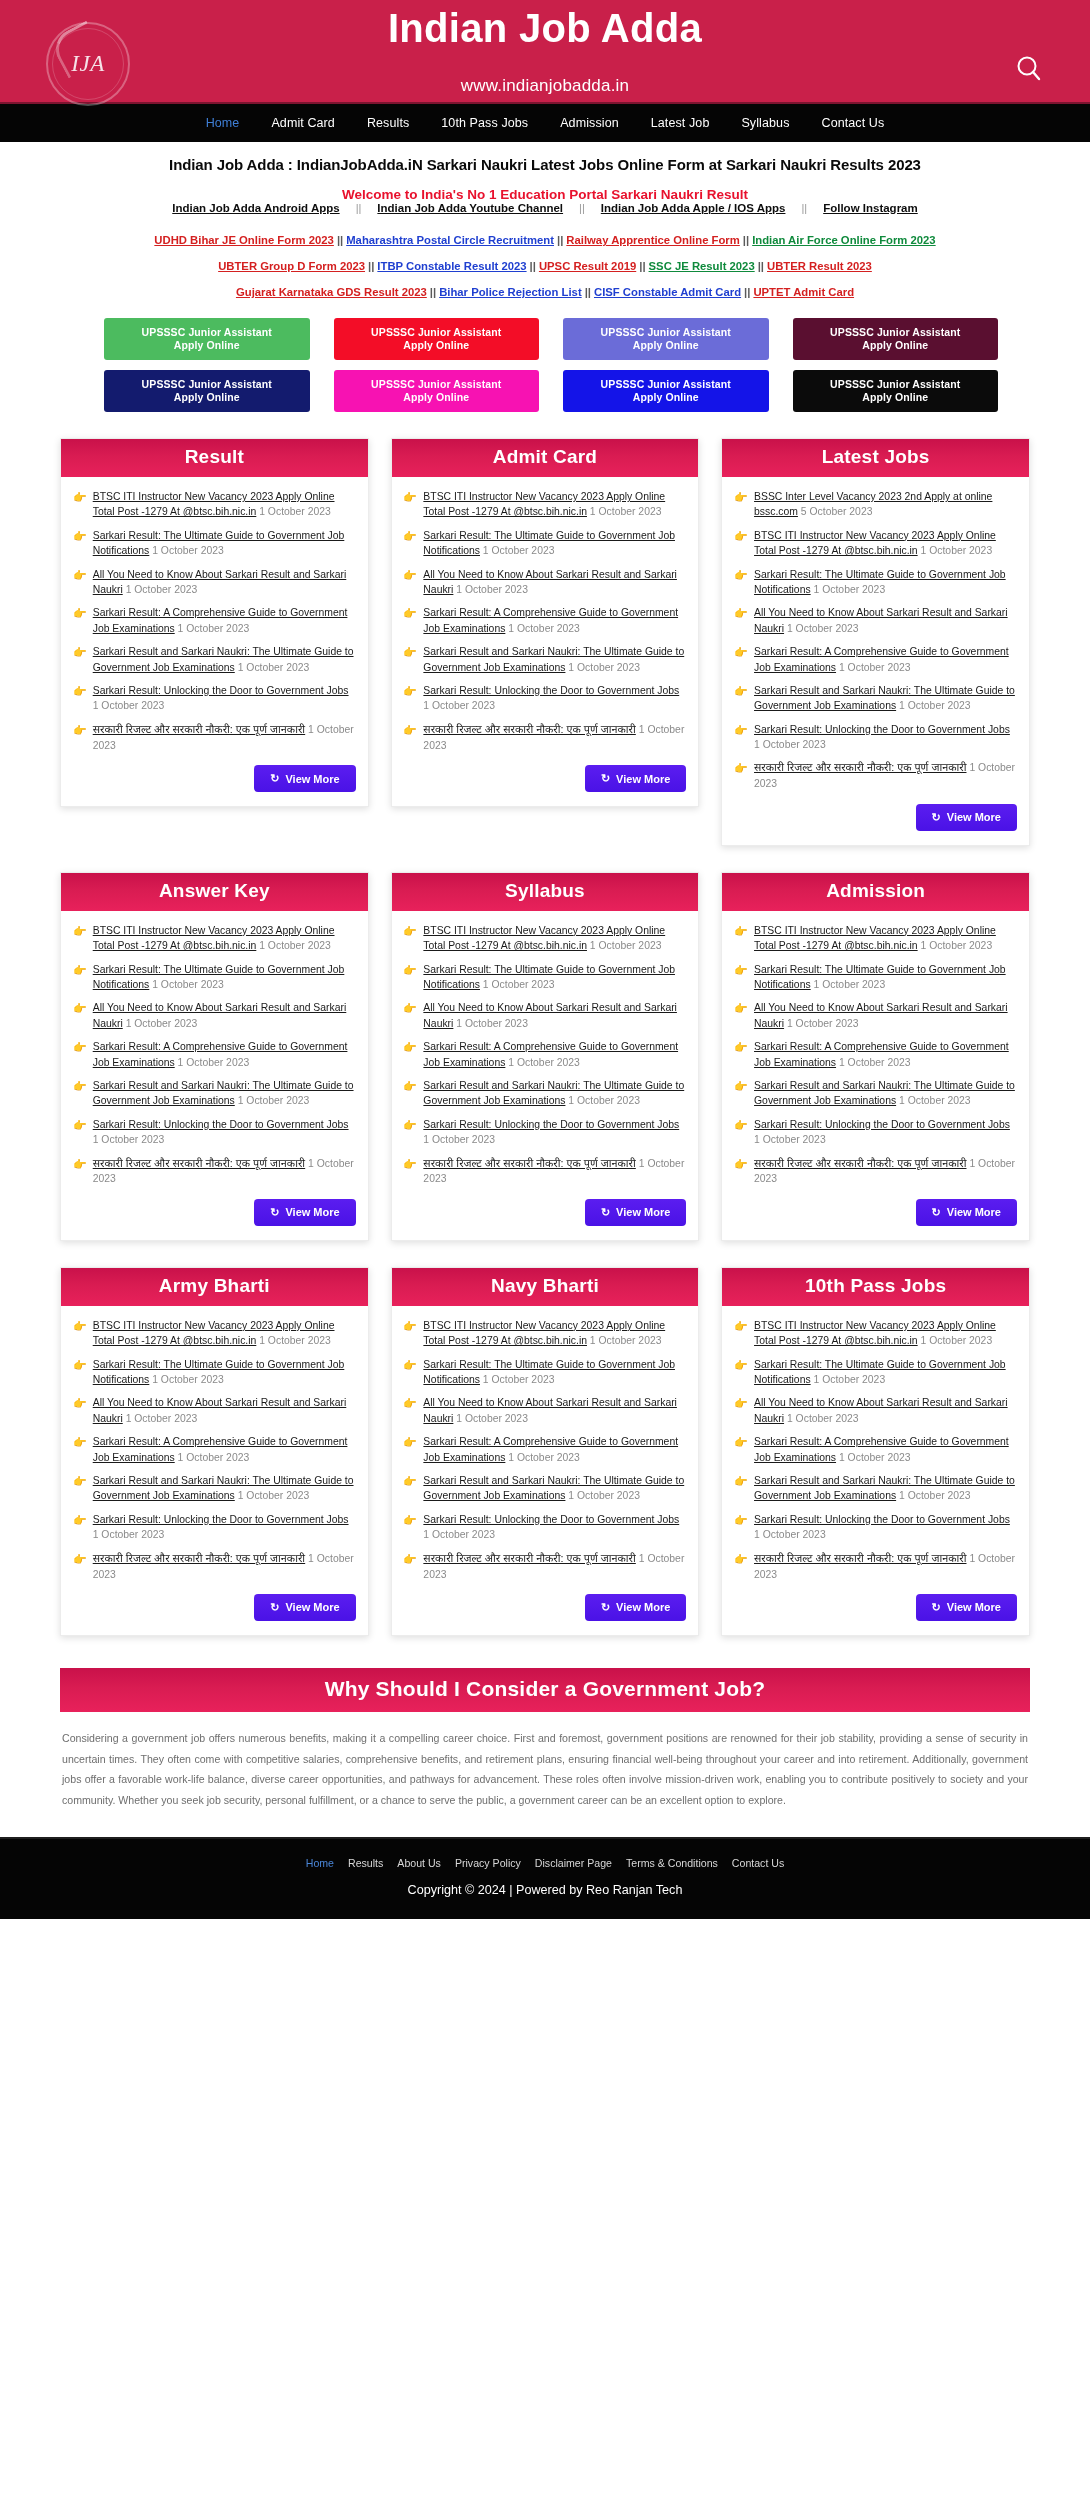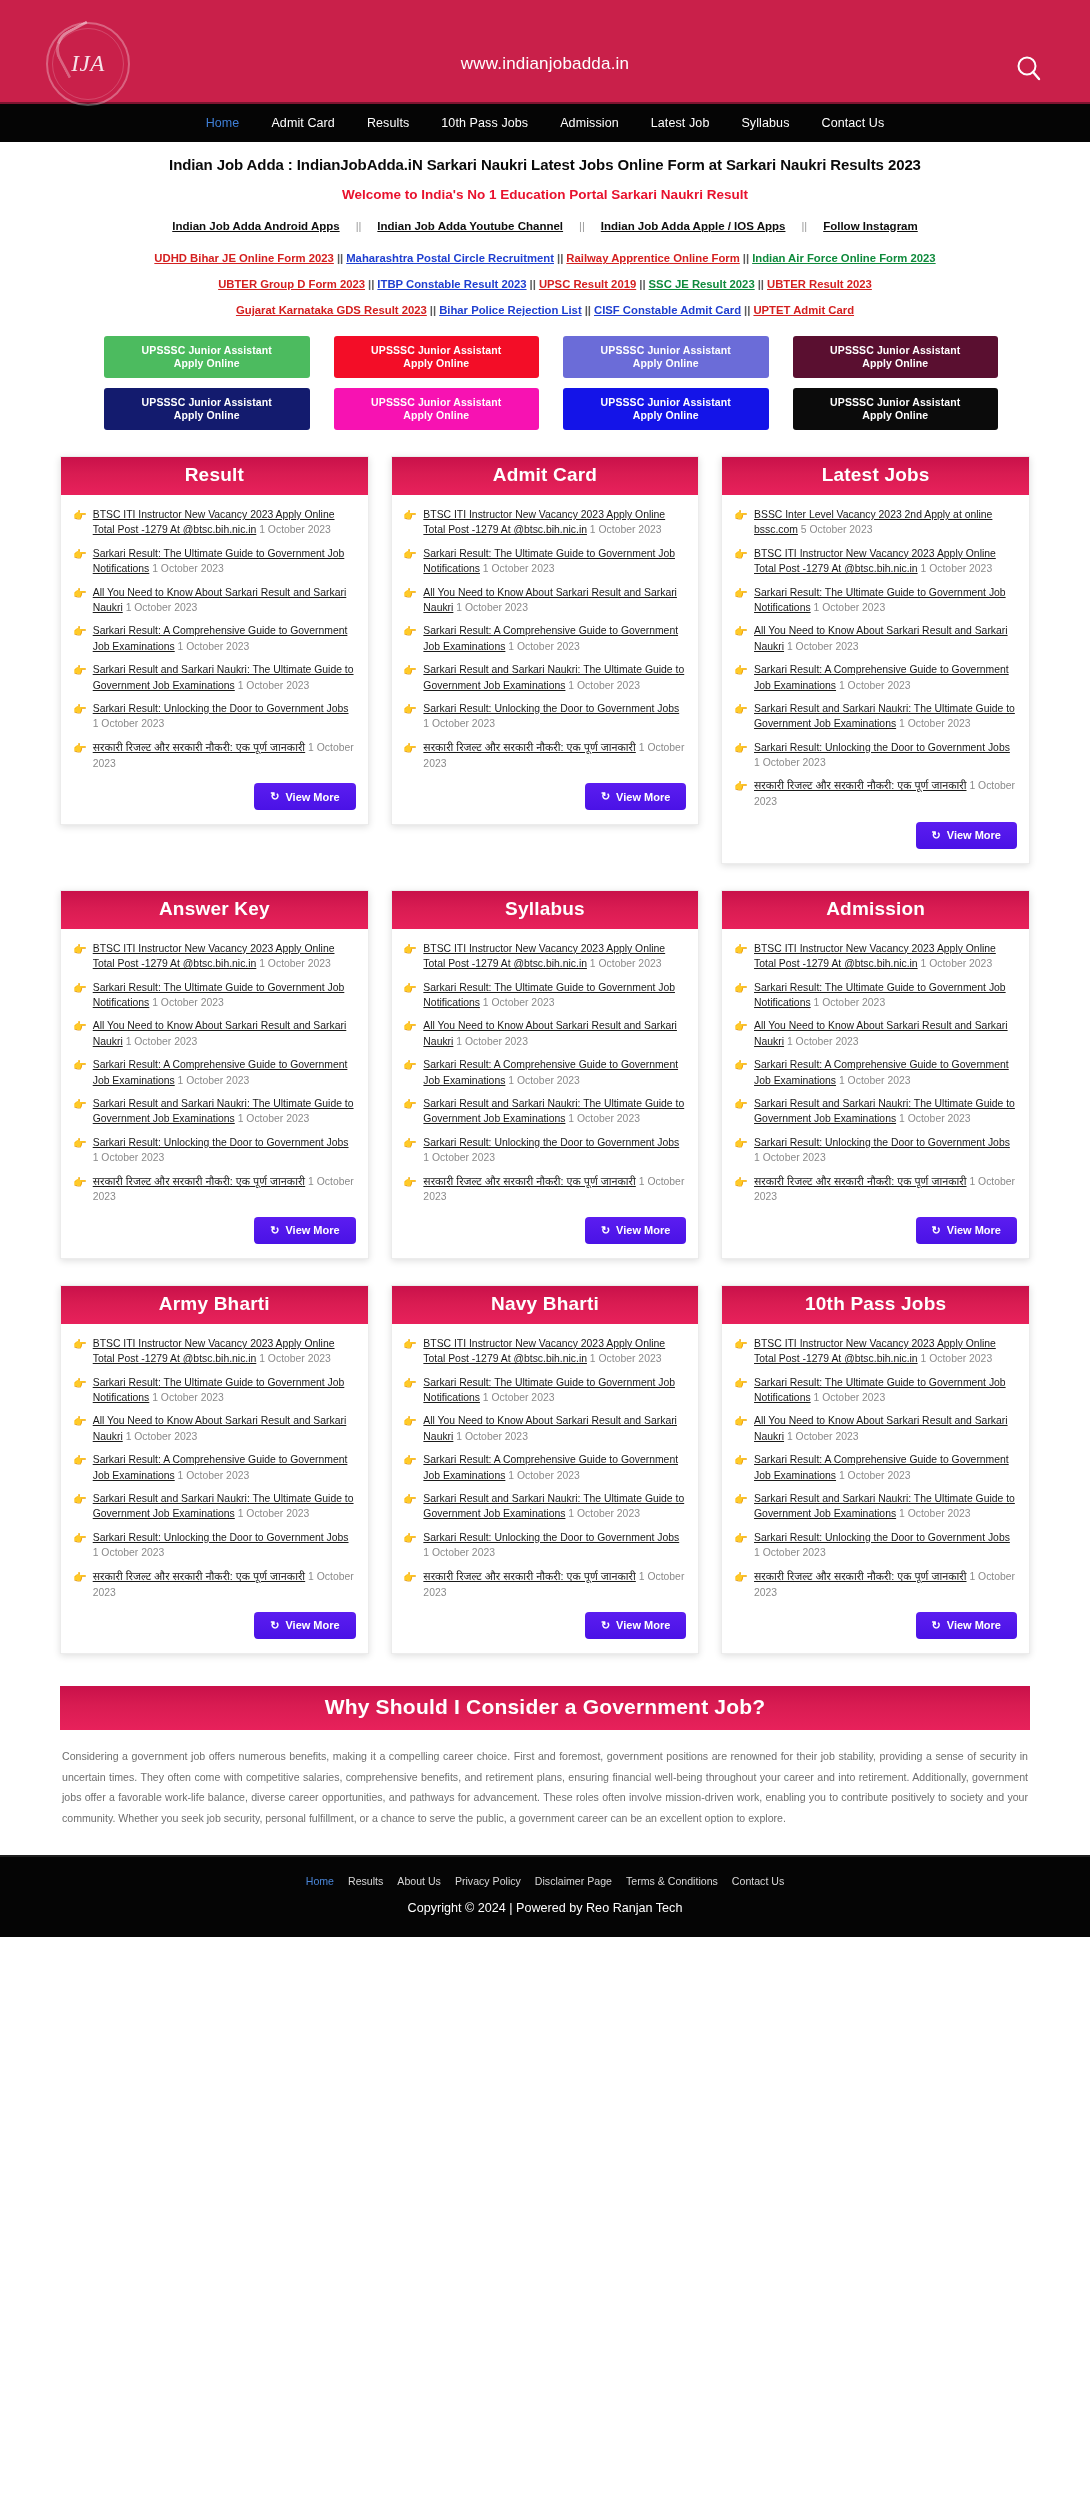--- a/index.html
+++ b/index.html
@@ -90,21 +90,21 @@
   .intro { padding: 14px 30px 2px; text-align:center; }
   .intro-h1 {
     font-size: 15px; font-weight: 700; color: #0a0a0a; letter-spacing: -.1px;
   }
   .intro-h2 {
     font-size: 13.5px; font-weight: 700; color: #e8112d; margin-top: 14px;
   }
 
   .social-row {
     display:flex; justify-content:center; align-items:center;
-    gap: 0; margin-top: 18px; flex-wrap: wrap;
+    gap: 0; flex-wrap: wrap;
   }
   .social-link {
     font-size: 11.5px; font-weight: 700; color: #0d0d0d;
     text-decoration: underline; cursor:pointer; padding: 0 16px;
   }
   .sep-pipe { color:#999; font-size: 11px; }
 
   .linkrow {
     display:flex; justify-content:center; align-items:center;
     margin-top: 14px; flex-wrap: nowrap; gap:0;
@@ -208,20 +208,21 @@
 </head>
 <body>
 
 <div class="masthead">
   <div class="logo-wrap">
     <div class="logo-ring">
       <span class="logo-text">IJA</span>
     </div>
   </div>
   <div class="masthead-center">
+    <div class="site-title">Indian Job Adda</div>
     <div class="site-url">www.indianjobadda.in</div>
   </div>
   <div class="search-btn">
     <svg width="34" height="34" viewBox="0 0 34 34" fill="none">
       <circle cx="15" cy="14" r="8.5" stroke="#ffffff" stroke-width="2"></circle>
       <line x1="21" y1="20" x2="27" y2="27" stroke="#ffffff" stroke-width="2.4" stroke-linecap="round"></line>
     </svg>
   </div>
 </div>
 

